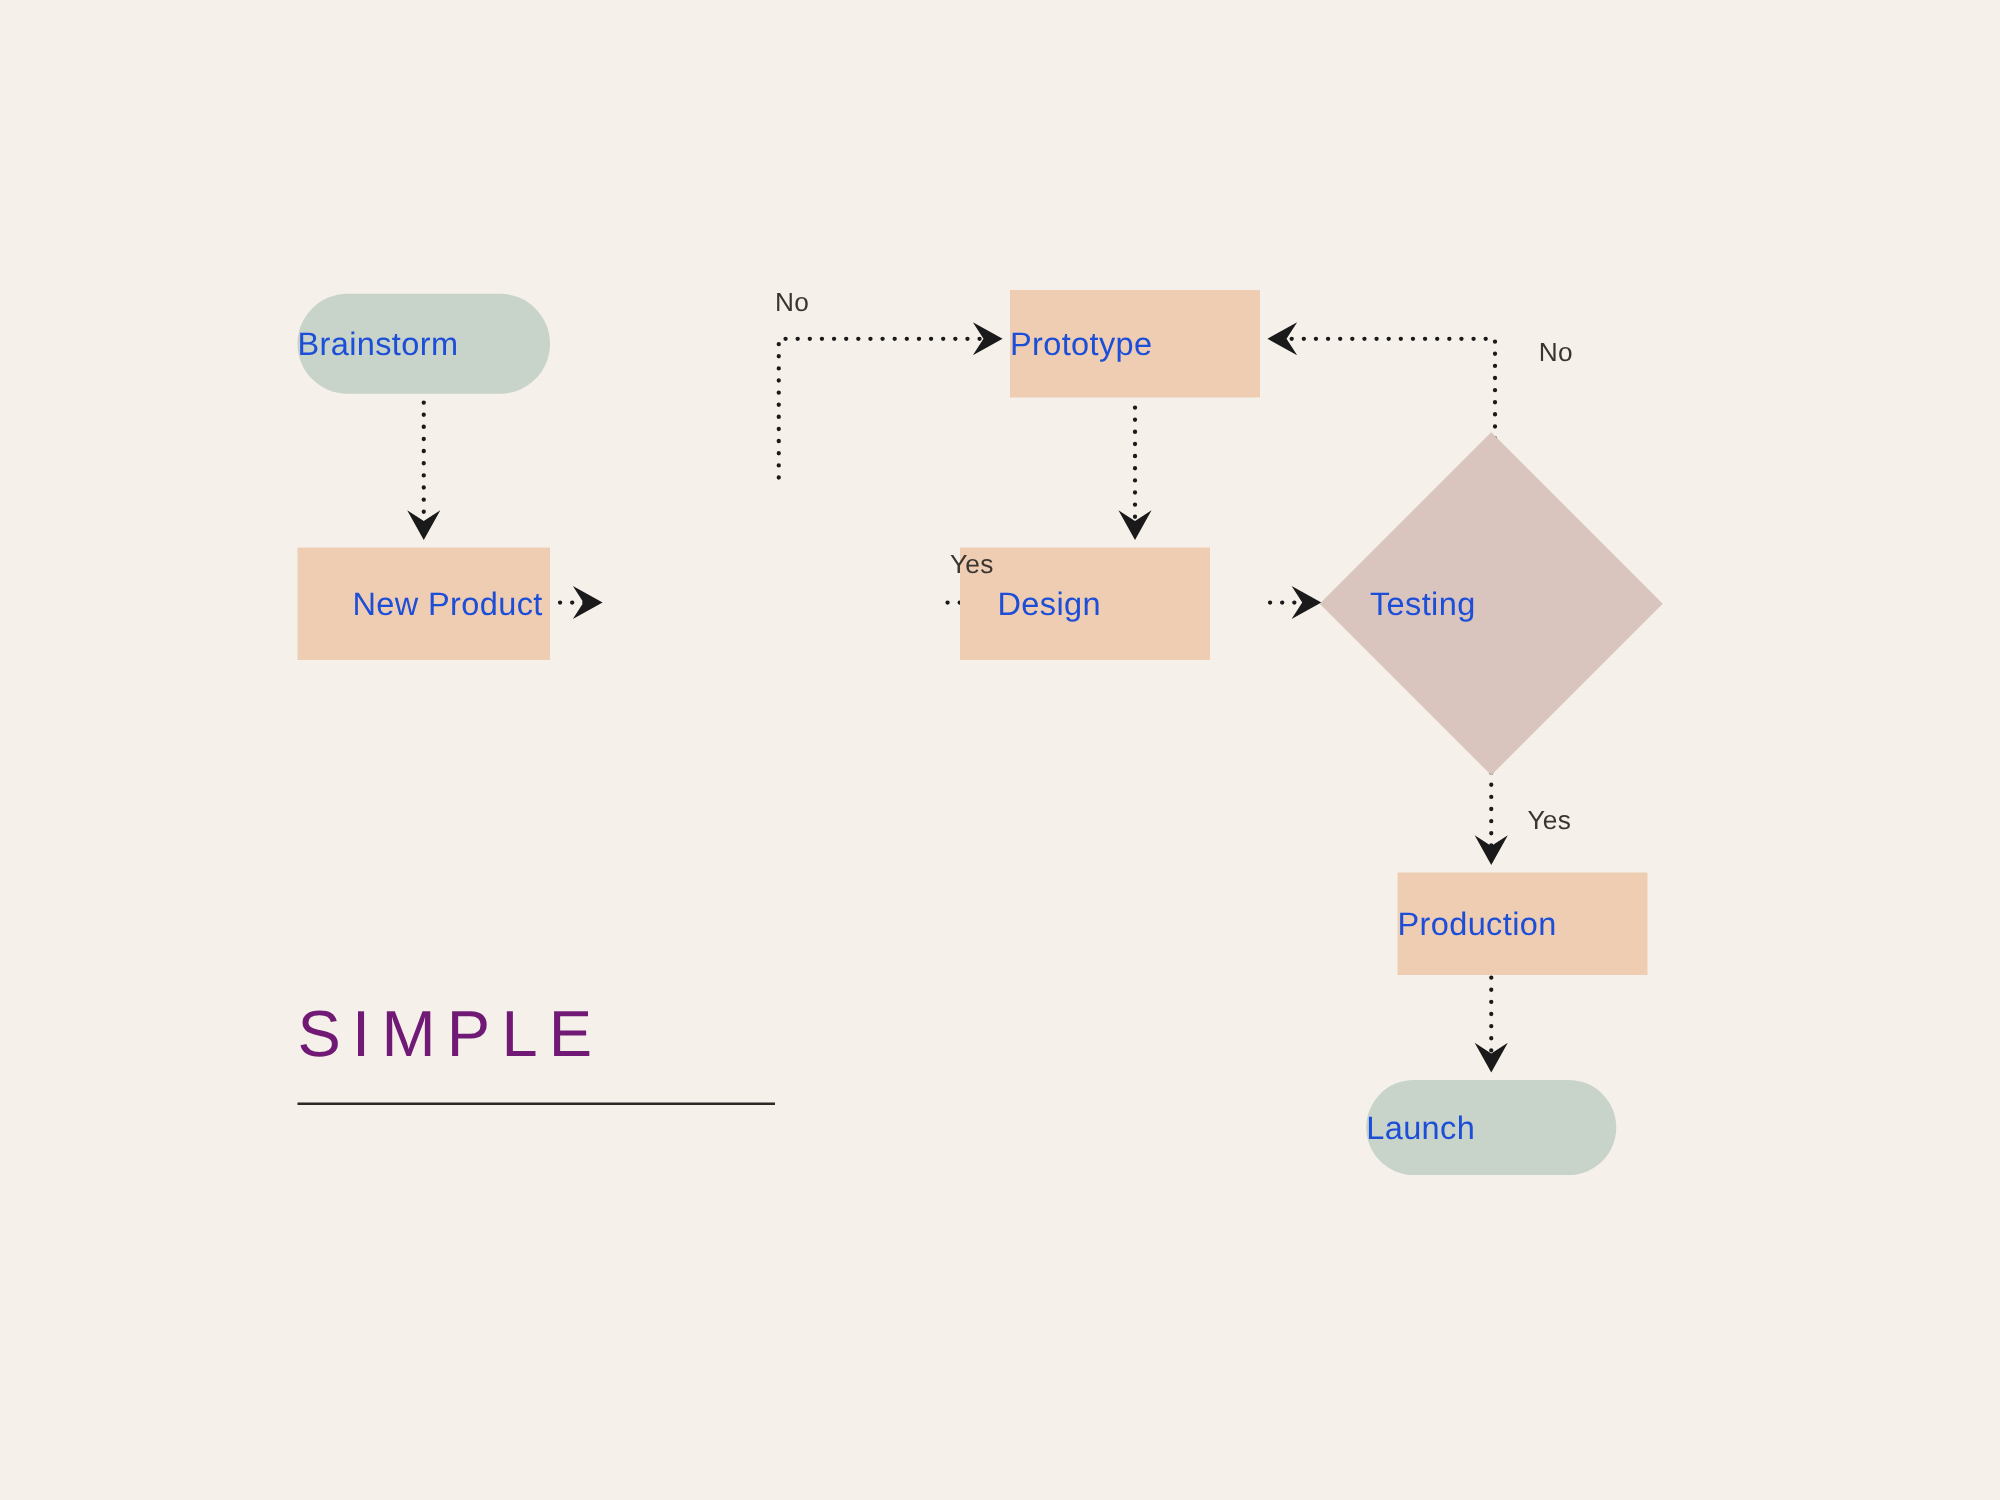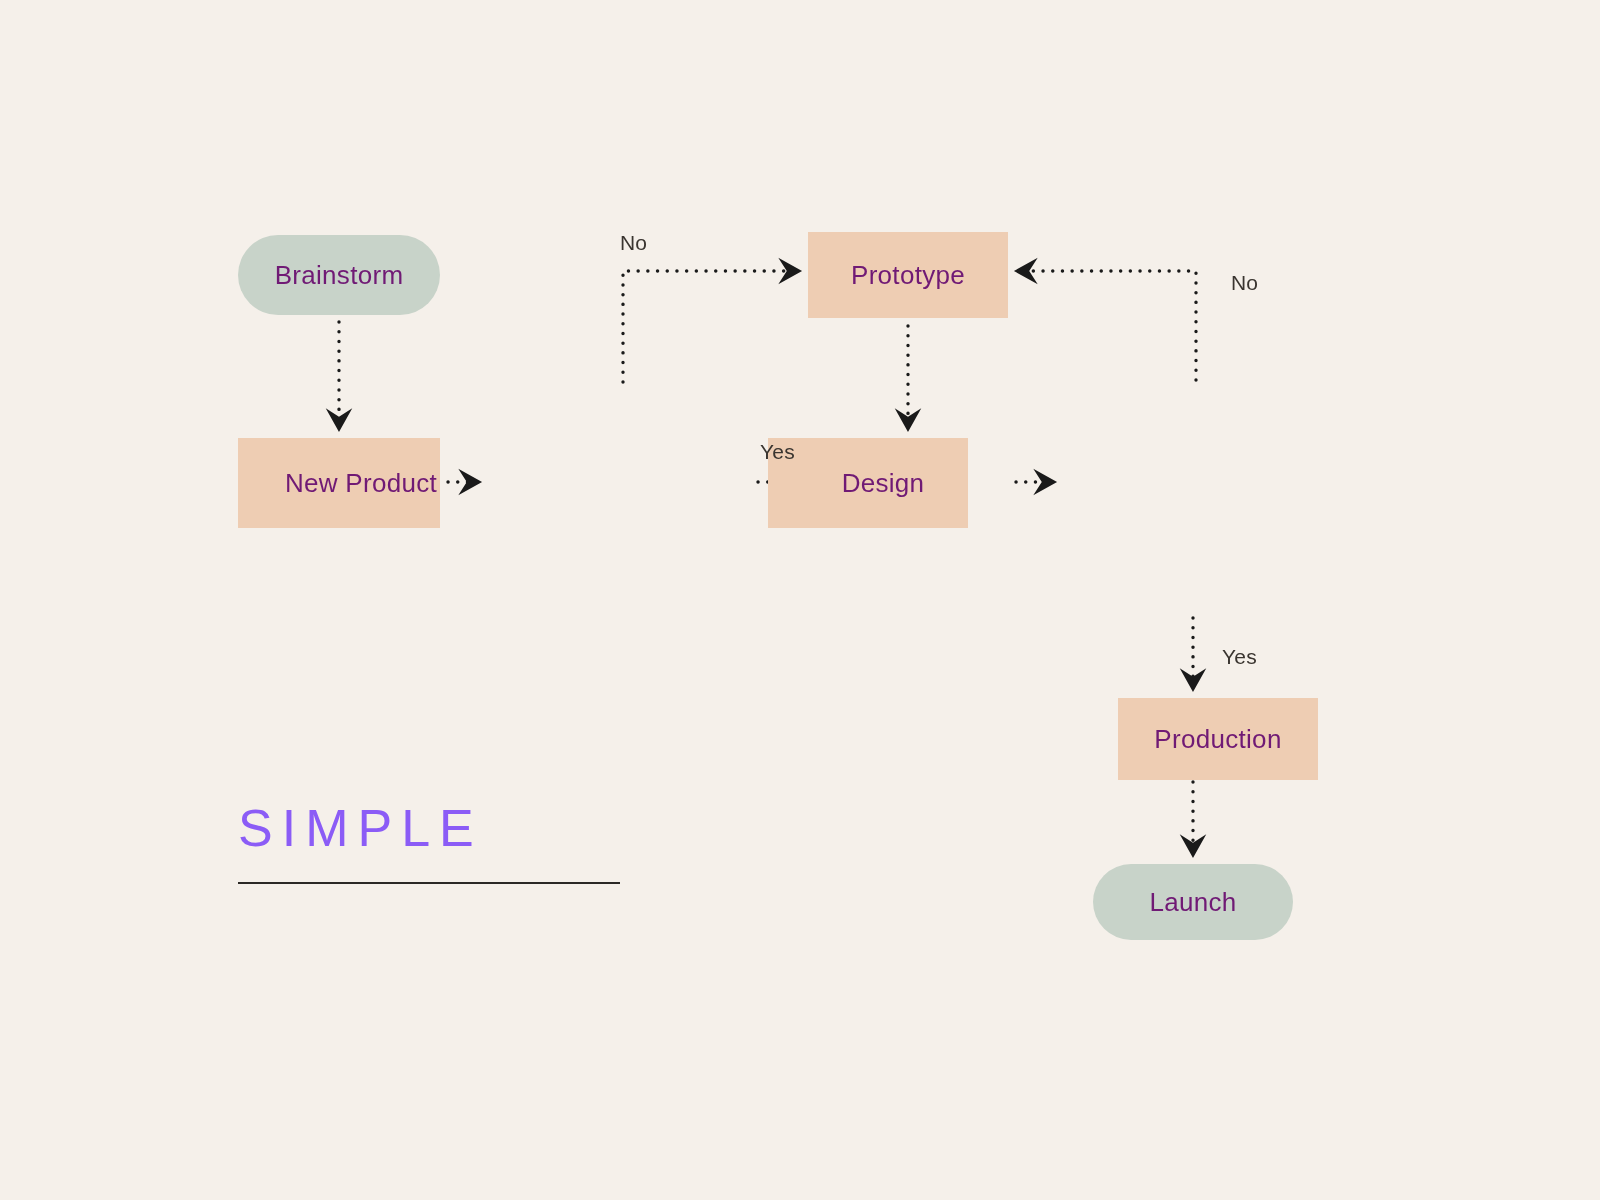--- a/index.html
+++ b/index.html
@@ -26,22 +26,22 @@
     top: 0;
     width: 1600px;
     height: 1200px;
     pointer-events: none;
   }
   .node {
     position: absolute;
     box-sizing: border-box;
     display: flex;
     align-items: center;
-    justify-content: center;
-    color: #701a75;
+    justify-content: flex-start;
+    color: #1d4ed8;
     font-size: 26px;
     font-weight: 400;
     letter-spacing: 0.3px;
     text-align: center;
     line-height: 1;
   }
   .node-rect {
     background: #eecdb3;
   }
   .node-pill {
@@ -74,21 +74,21 @@
   #title-block {
     position: absolute;
     left: 238px;
     top: 800px;
     width: 430px;
   }
   .title-line1 {
     font-size: 52px;
     font-weight: 300;
     letter-spacing: 9px;
-    color: #8b5cf6;
+    color: #701a75;
     line-height: 1.08;
   }
   .title-line2 {
     font-size: 58px;
     font-weight: 700;
     letter-spacing: 3.5px;
     color: #2b2825;
     line-height: 1.08;
     margin-top: 4px;
   }
@@ -133,20 +133,24 @@
 
 
   <div class="node node-rect" id="node-refinement" style="left:808px; top:232px; width:200px; height:86px;">
     <span>Prototype</span>
   </div>
 
   <div class="node node-rect" id="node-design" style="left:768px; top:438px; width:200px; height:90px;padding-left:30px;">
     <span>Design</span>
   </div>
 
+  <div class="node node-diamond" id="node-testing" style="left:1096px; top:386px; width:194px; height:194px;">
+    <span class="diamond-shape"></span>
+    <span class="diamond-label">Testing</span>
+  </div>
 
   <div class="node node-rect" id="node-production" style="left:1093px; top:698px; width:200px; height:82px;margin-left:25px;">
     <span>Production</span>
   </div>
 
   <div class="node node-pill" id="node-launch" style="left:1093px; top:864px; width:200px; height:76px;">
     <span>Launch</span>
   </div>
 
   <div class="edge-label" style="left:620px; top:232px;">No</div>

